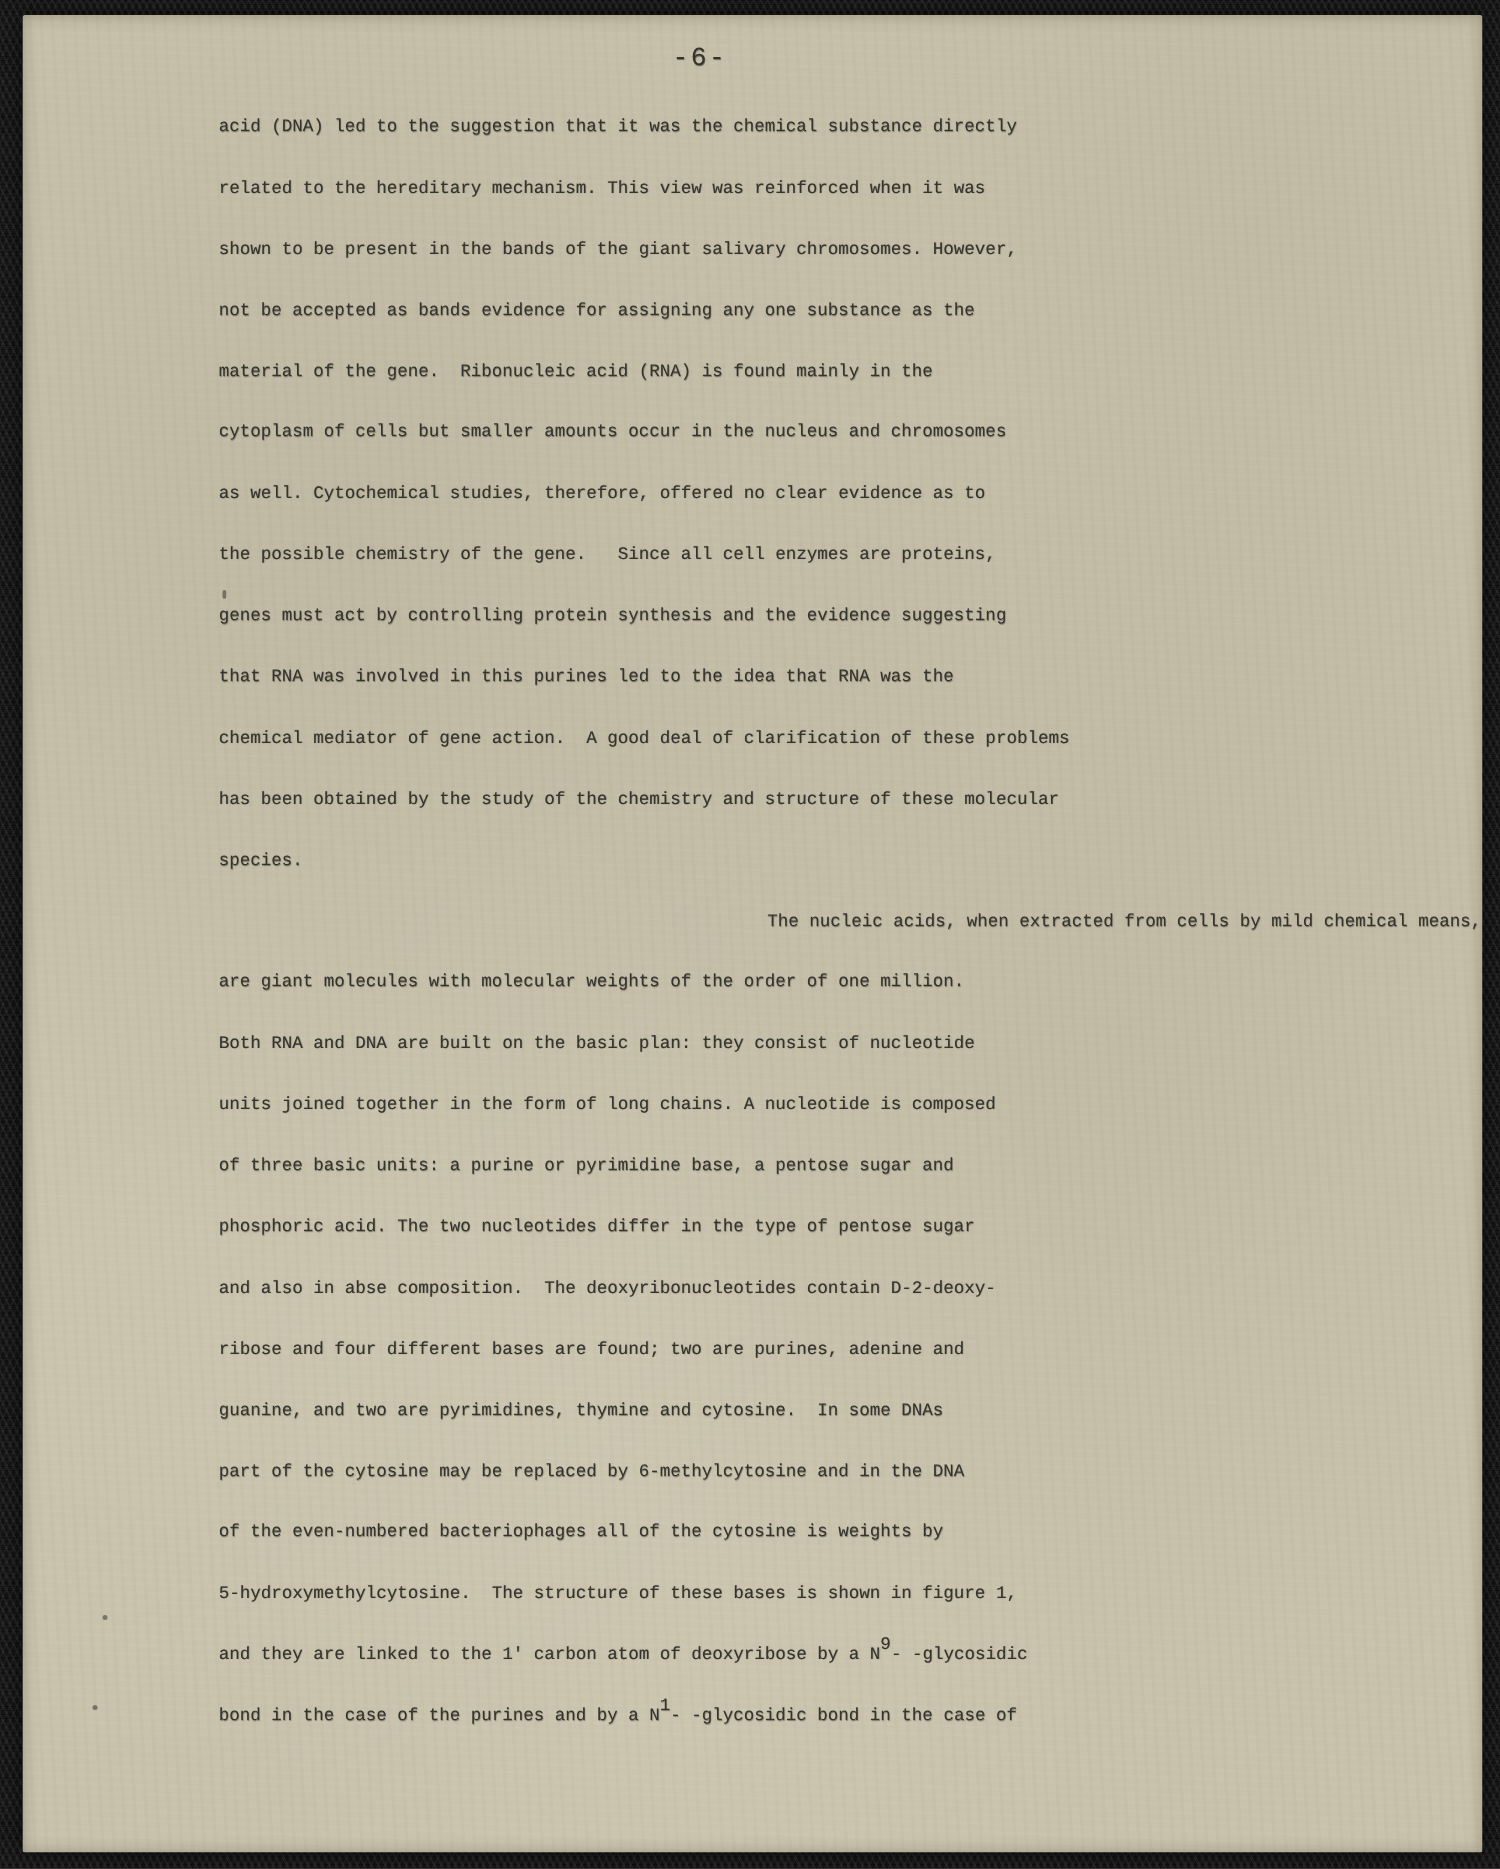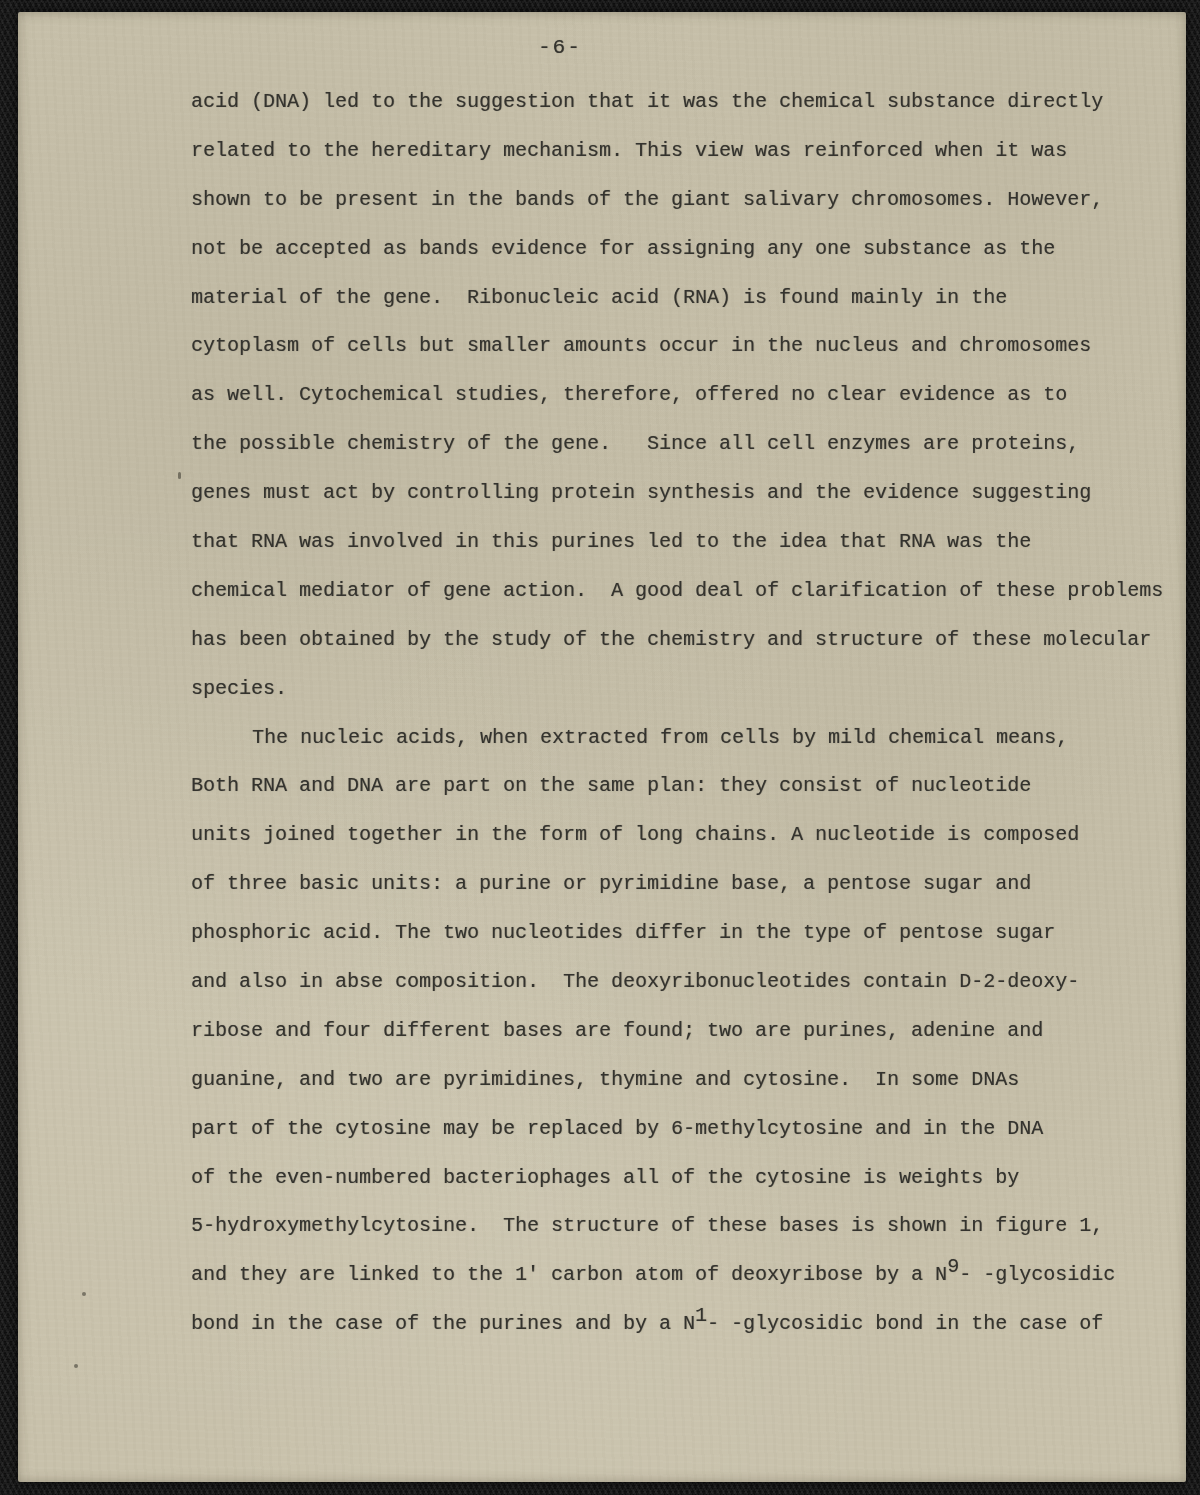--- a/index.html
+++ b/index.html
@@ -53,28 +53,27 @@
     text-shadow: 0.4px 0.4px 0.7px rgba(45,44,38,0.55);
   }
   .text-block {
     position: absolute;
     left: 157px;
     top: 78px;
     width: 1010px;
   }
   .line {
     height: 48.9px;
-    font-size: 20px;
+    font-size: 14px;
     line-height: 24px;
     white-space: pre;
     color: var(--ink);
     text-shadow: 0.4px 0.4px 0.8px rgba(45,44,38,0.5);
-    margin-left: 16px;
   }
-  .line.indent { padding-left: 61px; }
+  .line.indent { padding-left: 61px; text-align: right; }
   .sup { position: relative; top: -8px; }
   .speck {
     position: absolute;
     background: rgba(55,52,44,0.55);
     border-radius: 50%;
   }
   .speck.s1 { left: 160px; top: 460px; width: 3px; height: 7px; border-radius: 2px; }
   .speck.s2 { left: 64px;  top: 1280px; width: 4px; height: 4px; }
   .speck.s3 { left: 56px;  top: 1352px; width: 4px; height: 4px; }
 </style>
@@ -92,21 +91,22 @@
       <div class="line"><span>material of the gene.  Ribonucleic acid (RNA) is found mainly in the</span></div>
       <div class="line"><span>cytoplasm of cells but smaller amounts occur in the nucleus and chromosomes</span></div>
       <div class="line"><span>as well. Cytochemical studies, therefore, offered no clear evidence as to</span></div>
       <div class="line"><span>the possible chemistry of the gene.   Since all cell enzymes are proteins,</span></div>
       <div class="line"><span>genes must act by controlling protein synthesis and the evidence suggesting</span></div>
       <div class="line"><span>that RNA was involved in this purines led to the idea that RNA was the</span></div>
       <div class="line"><span>chemical mediator of gene action.  A good deal of clarification of these problems</span></div>
       <div class="line"><span>has been obtained by the study of the chemistry and structure of these molecular</span></div>
       <div class="line"><span>species.</span></div>
       <div class="line indent"><span>The nucleic acids, when extracted from cells by mild chemical means,</span></div>
-      <div class="line"><span>Both RNA and DNA are part on the same plan: they consist of nucleotide</span></div>
+      <div class="line"><span>are giant molecules with molecular weights of the order of one million.</span></div>
+      <div class="line"><span>Both RNA and DNA are built on the basic plan: they consist of nucleotide</span></div>
       <div class="line"><span>units joined together in the form of long chains. A nucleotide is composed</span></div>
       <div class="line"><span>of three basic units: a purine or pyrimidine base, a pentose sugar and</span></div>
       <div class="line"><span>phosphoric acid. The two nucleotides differ in the type of pentose sugar</span></div>
       <div class="line"><span>and also in abse composition.  The deoxyribonucleotides contain D-2-deoxy-</span></div>
       <div class="line"><span>ribose and four different bases are found; two are purines, adenine and</span></div>
       <div class="line"><span>guanine, and two are pyrimidines, thymine and cytosine.  In some DNAs</span></div>
       <div class="line"><span>part of the cytosine may be replaced by 6-methylcytosine and in the DNA</span></div>
       <div class="line"><span>of the even-numbered bacteriophages all of the cytosine is weights by</span></div>
       <div class="line"><span>5-hydroxymethylcytosine.  The structure of these bases is shown in figure 1,</span></div>
       <div class="line"><span>and they are linked to the 1' carbon atom of deoxyribose by a N</span><span class="sup">9</span><span>- -glycosidic</span></div>

